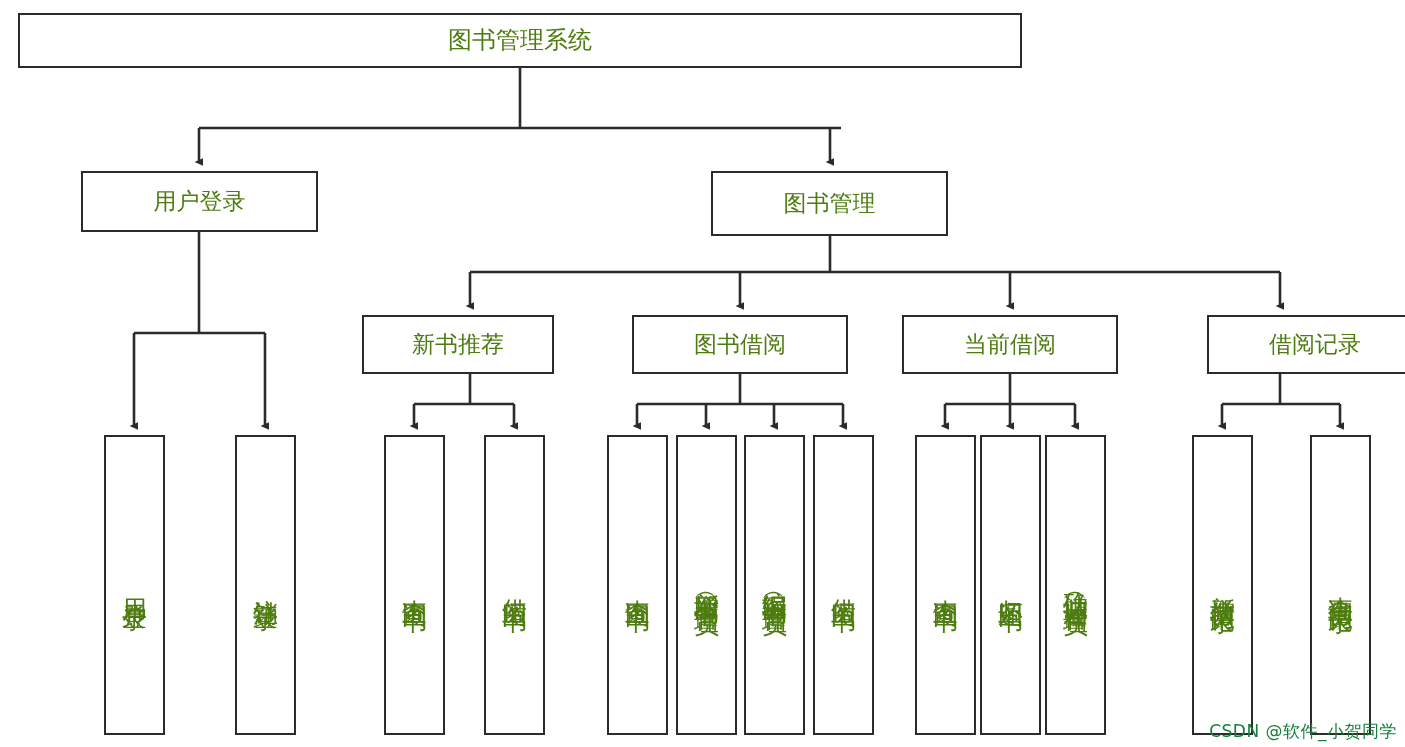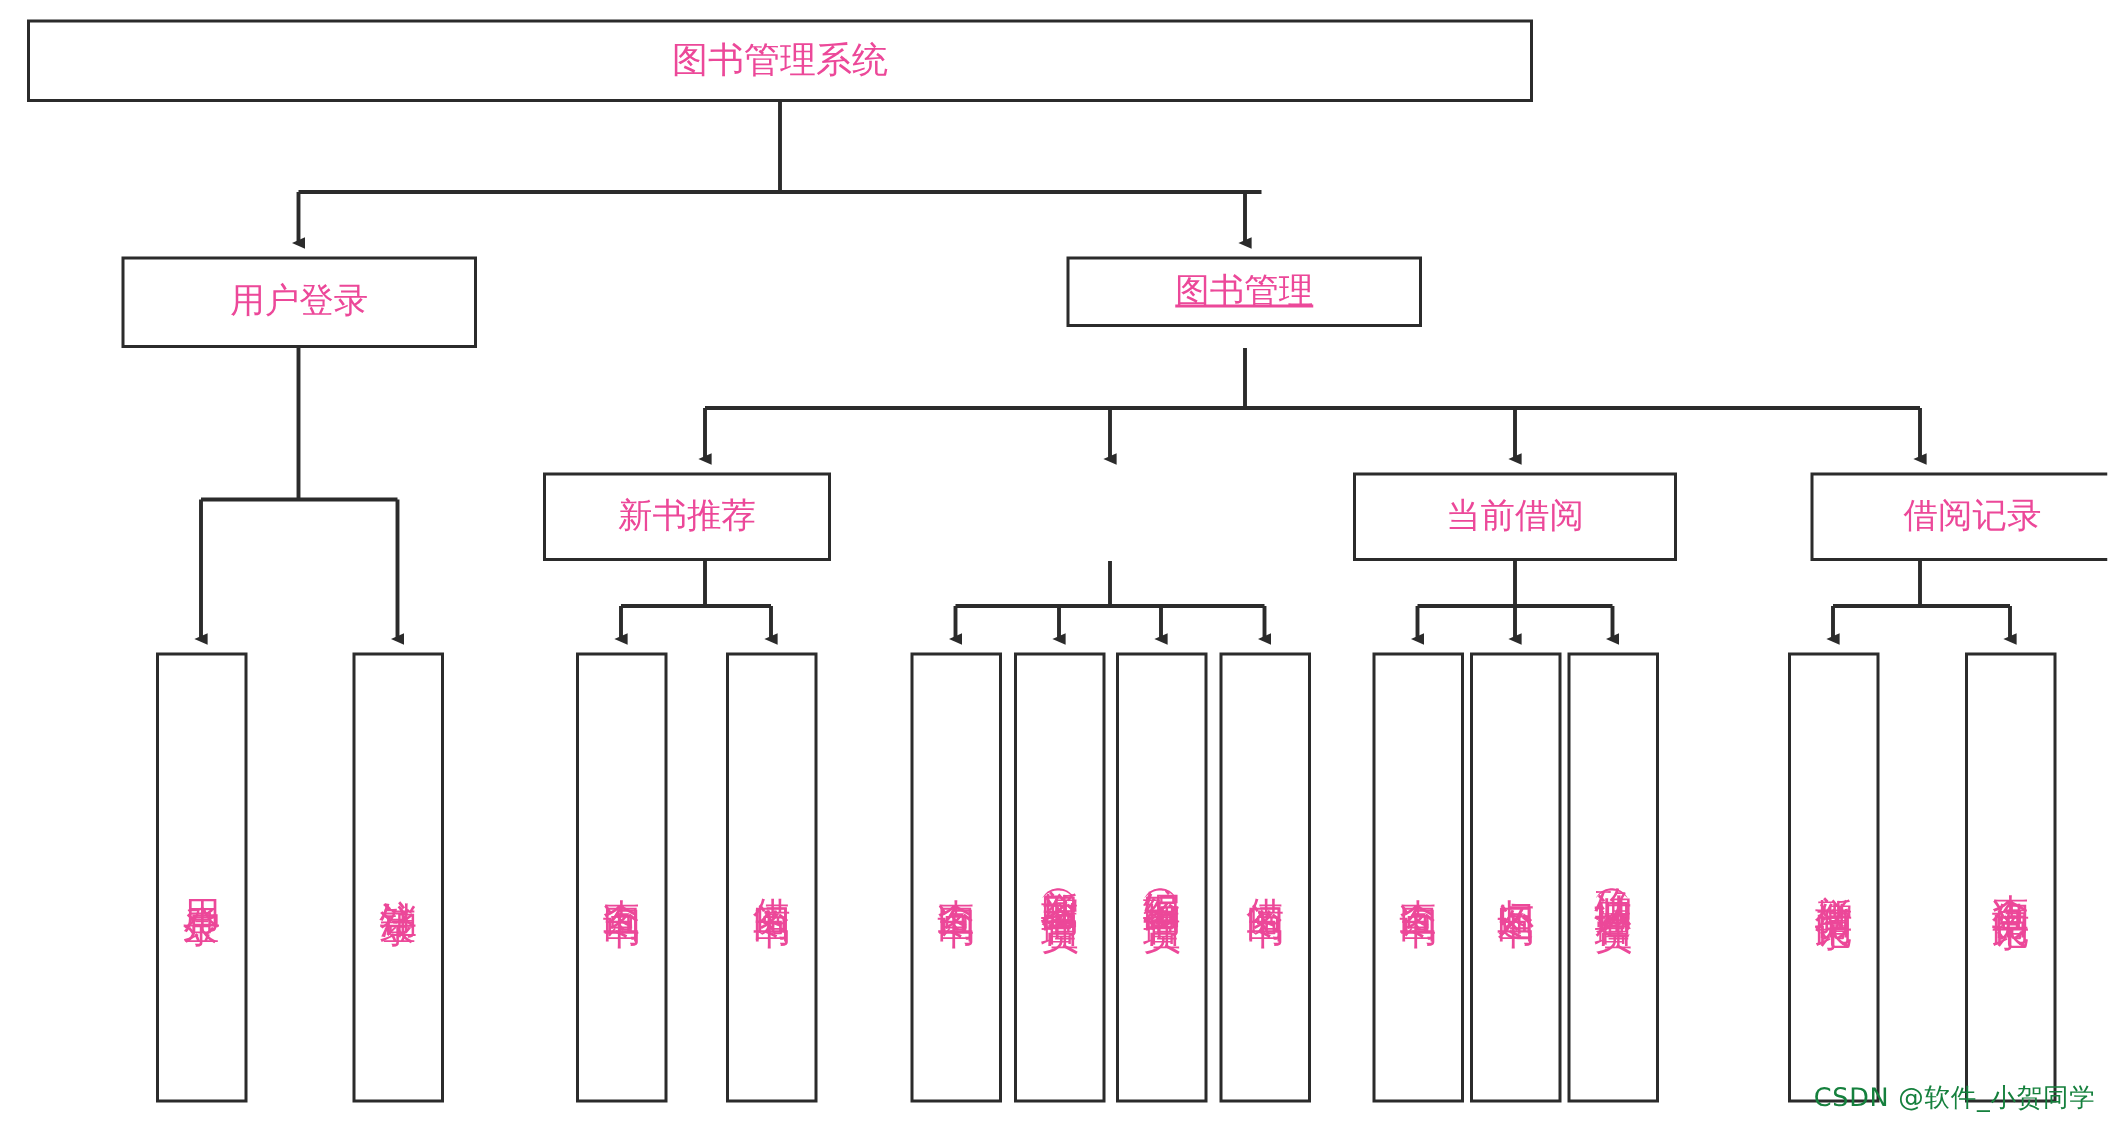--- a/index.html
+++ b/index.html
@@ -27,21 +27,21 @@
     pointer-events: none;
   }
   .node {
     position: absolute;
     box-sizing: border-box;
     background: #ffffff;
     border: 2px solid #2b2b2b;
     display: flex;
     align-items: center;
     justify-content: center;
-    color: #ec4899;
+    color: #4d7c0f;
   }
   .node .label {
     display: block;
     text-align: center;
     line-height: 1.18;
     white-space: nowrap;
   }
   
   .node.horiz .label {
     font-size: 23px;
@@ -129,28 +129,31 @@
   </svg>
 
   <div class="node horiz root" style="left:18px; top:13px; width:1004px; height:55px;">
     <span class="label">图书管理系统</span>
   </div>
 
   <div class="node horiz" style="left:81px; top:171px; width:237px; height:61px;">
     <span class="label">用户登录</span>
   </div>
 
-  <div class="node horiz" style="left:711px; top:171px; width:237px; height:47px;text-decoration:underline;">
+  <div class="node horiz" style="left:711px; top:171px; width:237px; height:65px;">
     <span class="label">图书管理</span>
   </div>
 
   <div class="node horiz" style="left:362px; top:315px; width:192px; height:59px;">
     <span class="label">新书推荐</span>
   </div>
 
+  <div class="node horiz" style="left:632px; top:315px; width:216px; height:59px;">
+    <span class="label">图书借阅</span>
+  </div>
 
   <div class="node horiz" style="left:902px; top:315px; width:216px; height:59px;justify-content:center;">
     <span class="label">当前借阅</span>
   </div>
 
   <div class="node horiz" style="left:1172px; top:315px; width:216px; height:59px;margin-left:35px;">
     <span class="label">借阅记录</span>
   </div>
 
   <div class="node vert" style="left:104px; top:435px; width:61px; height:300px;">

